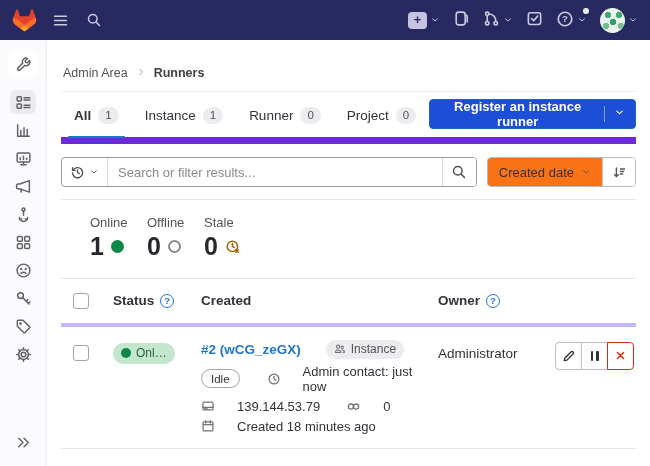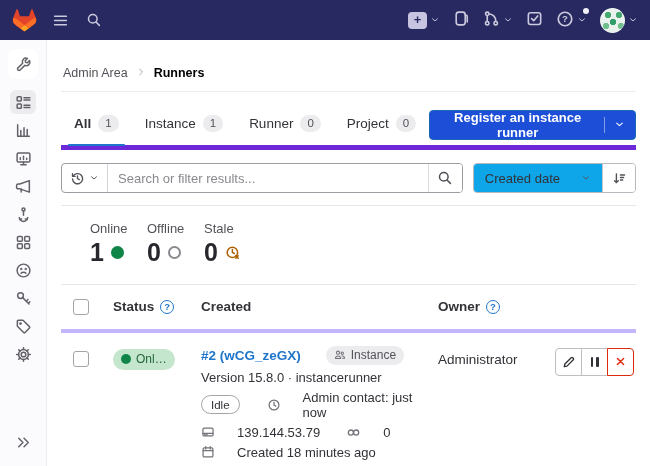--- a/index.html
+++ b/index.html
@@ -32,44 +32,44 @@
   .sb-item{width:26px;height:24px;border-radius:6px;display:flex;align-items:center;justify-content:center;cursor:pointer;flex:none}
   .sb-item svg{width:17px;height:17px;stroke:#626168;fill:none;stroke-width:1.4;stroke-linecap:round;stroke-linejoin:round}
   .sb-context{height:30px;width:30px;background:#fff;margin-bottom:7px;border-radius:8px}
   .sb-active{background:#ececef}
   .sb-collapse{margin-top:auto}
 
   .main{flex:1;min-width:0;padding:12px 14px;display:flex;flex-direction:column}
 
   
   .breadcrumb{display:flex;align-items:center;gap:8px;padding:14px 2px 11px;font-size:12.5px;color:#535158;border-bottom:1px solid #ececef}
-  .breadcrumb .current{color:#000000;font-weight:600}
+  .breadcrumb .current{color:#404040;font-weight:600}
   .crumb-sep svg{width:10px;height:10px;stroke:#a7a6ac;fill:none;stroke-width:1.6;stroke-linecap:round;stroke-linejoin:round}
 
   
-  .tabs-row{display:flex;align-items:flex-end;border-bottom:5px solid #6d28d9;margin-top:11px}
+  .tabs-row{display:flex;align-items:center;border-bottom:7px solid #6d28d9;margin-top:3px}
   .tabs{display:flex;flex:1}
   .tab{display:flex;align-items:center;gap:7px;padding:12px 13px 13px;font-size:13.5px;position:relative;cursor:pointer;color:#333238}
   .tab-active{font-weight:700}
   .tab-active::after{content:"";position:absolute;left:7px;right:7px;bottom:-1px;height:2px;background:#1f75cb;border-radius:2px}
   .count{background:#ececef;color:#535158;border-radius:10px;padding:0 7px;font-size:11.5px;line-height:17px;font-weight:400}
   .register-btn{background:#1d4ed8;color:#fff;border:1px solid #1a68b5;border-radius:4px;height:30px;display:flex;align-items:center;font-size:13px;font-weight:600;padding:0 10px;gap:9px;margin-bottom:5px;cursor:pointer;font-family:inherit}
   .register-btn .vsep{width:1px;height:16px;background:rgba(255,255,255,.45)}
   .register-btn svg{stroke:#fff;fill:none;stroke-width:1.6;stroke-linecap:round;stroke-linejoin:round}
 
   
   .filter-row{display:flex;gap:10px;margin-top:13px}
   .search-box{flex:1;display:flex;align-items:stretch;border:1px solid #9d9ca2;border-radius:4px;height:30px;background:#fff;overflow:hidden}
   .search-history{display:flex;align-items:center;gap:4px;padding:0 8px;border-right:1px solid #d5d5d9;cursor:pointer}
   .search-box input{border:none;outline:none;flex:1;font-size:13px;padding:0 10px;color:#333238;font-family:Liberation Sans, sans-serif;min-width:0}
   .search-box input::placeholder{color:#89888d}
   .search-submit{width:34px;border:none;border-left:1px solid #dcdcde;background:#fff;display:flex;align-items:center;justify-content:center;cursor:pointer}
   .ctl-icon{stroke:#535158;fill:none;stroke-width:1.5;stroke-linecap:round;stroke-linejoin:round}
   .sort-group{display:flex;border:1px solid #b9b8be;border-radius:4px;overflow:hidden;height:30px;flex:none}
-  .sort-label-btn{display:flex;align-items:center;gap:21px;padding:0 11px;font-size:13px;background:#0ea5e9;border:none;border-right:1px solid #c6c5ca;cursor:pointer;font-family:inherit;color:#333238}
+  .sort-label-btn{display:flex;align-items:center;gap:7px;padding:0 11px;font-size:13px;background:#f97316;border:none;border-right:1px solid #c6c5ca;cursor:pointer;font-family:inherit;color:#333238}
   .sort-dir-btn{width:32px;background:#fff;border:none;display:flex;align-items:center;justify-content:center;cursor:pointer}
 
   .section-sep{border:none;border-top:1px solid #e7e7ea;margin-top:12px}
 
   
   .stats{display:flex;gap:13px;padding:15px 0 17px;margin-left:29px}
   .stat{min-width:44px}
   .stat-label{font-size:13px;color:#535158;margin-bottom:3px}
   .stat-value{font-size:25px;font-weight:700;color:#28272d;display:flex;align-items:center;gap:7px;line-height:1.1}
   .dot-online{width:13px;height:13px;border-radius:50%;background:#108548}
@@ -414,21 +414,20 @@
           <span class="type-badge">
             <svg width="12" height="12" viewBox="0 0 16 16">
                 <circle cx="5.4" cy="4.9" r="2.1"></circle>
                 <path d="M2 12.6a3.4 3.4 0 0 1 6.8 0Z"></path>
                 <circle cx="11" cy="5.7" r="1.6"></circle>
                 <path d="M10.6 9.3a2.9 2.9 0 0 1 3.4 2.9h-2.6"></path>
               </svg>
             <span>Instance</span>
           </span>
         </span>
-        <span class="r-line">Version 15.8.0 · instancerunner</span>
         <span class="r-line">
           <span class="idle-badge">Idle</span>
           <svg width="14" height="14" viewBox="0 0 16 16">
               <circle cx="8" cy="8" r="5.6"></circle>
               <path d="M8 4.8V8l2 1.3"></path>
             </svg>
           <span>Admin contact: just now</span>
         </span>
         <span class="r-line">
           <svg width="14" height="14" viewBox="0 0 16 16">

